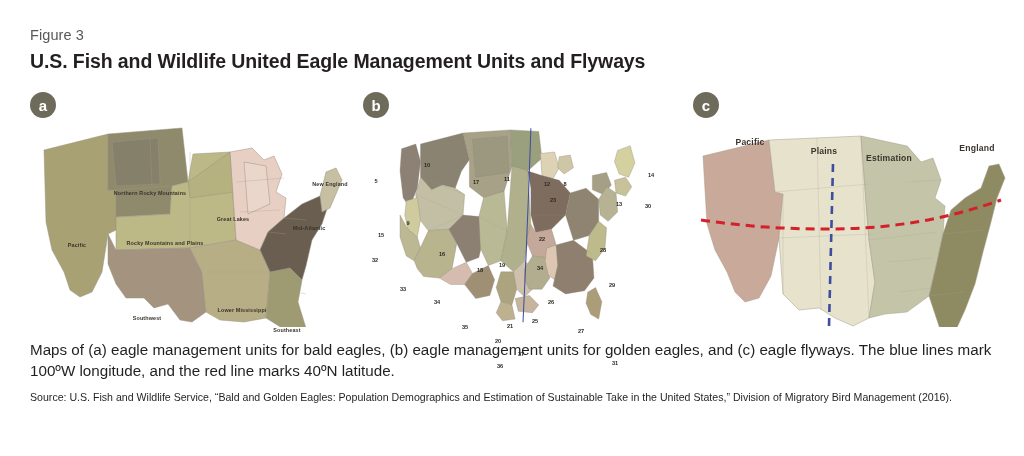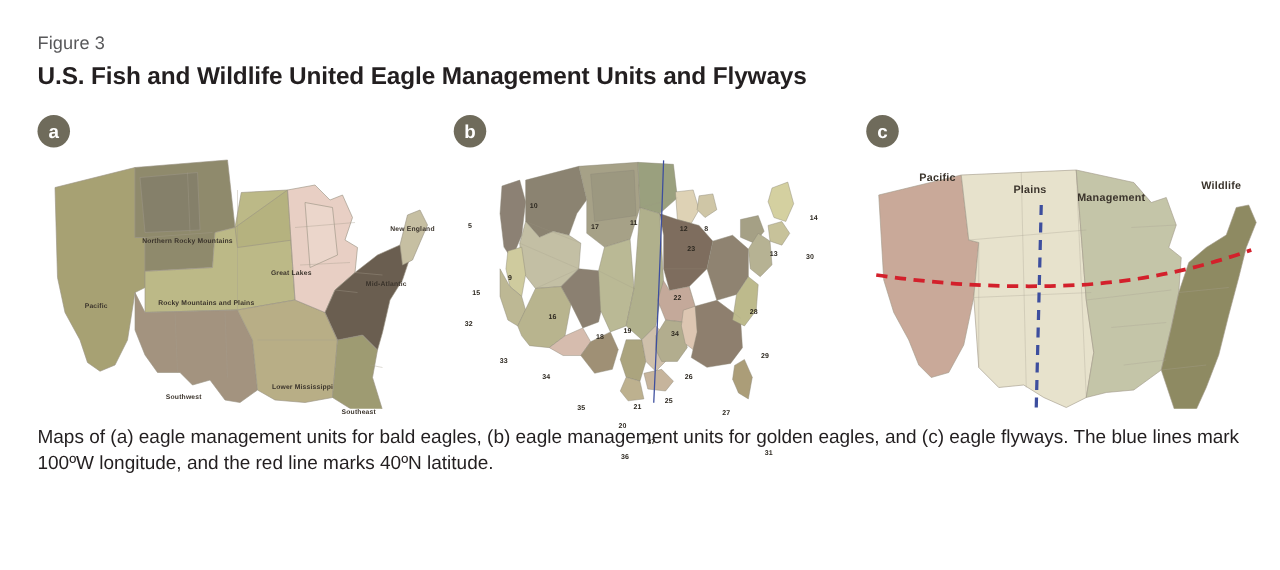--- a/index.html
+++ b/index.html
@@ -225,20 +225,21 @@
                    M168 14 L176 196 M214 24 L228 40 M176 118 L244 110 M212 60 L248 58
                    M250 112 L290 108 M236 174 L272 170 M196 140 L240 136 M206 170 L240 166"></path>
         </g>
 
         <path d="M8 98 Q90 110 170 106 Q240 102 308 78" stroke="#d3202b" stroke-width="3" stroke-dasharray="9 6" stroke-linecap="butt" fill="none"></path>
 
         <path d="M140 42 L136 204" stroke="#3d4e9e" stroke-width="2.6" stroke-dasharray="8 6" fill="none"></path>
       </svg>
       <div class="flabel" style="left:57px;top:20px">Pacific</div>
       <div class="flabel" style="left:131px;top:29px">Plains</div>
-      <div class="flabel" style="left:196px;top:36px">Management</div>
-      <div class="flabel" style="left:284px;top:26px">Wildlife</div>
+      <div class="flabel" style="left:196px;top:36px">Estimation</div>
+      <div class="flabel" style="left:284px;top:26px">England</div>
     </div>
   </div>
 
   <div class="caption">Maps of (a) eagle management units for bald eagles, (b) eagle management units for golden eagles, and (c) eagle flyways. The blue lines mark 100ºW longitude, and the red line marks 40ºN latitude.</div>
+  <div class="source">Source:  U.S. Fish and Wildlife Service, “Bald and Golden Eagles: Population Demographics and Estimation of Sustainable Take in the United States,” Division of Migratory Bird Management (2016).</div>
 
 </div>
 
 </body></html>

